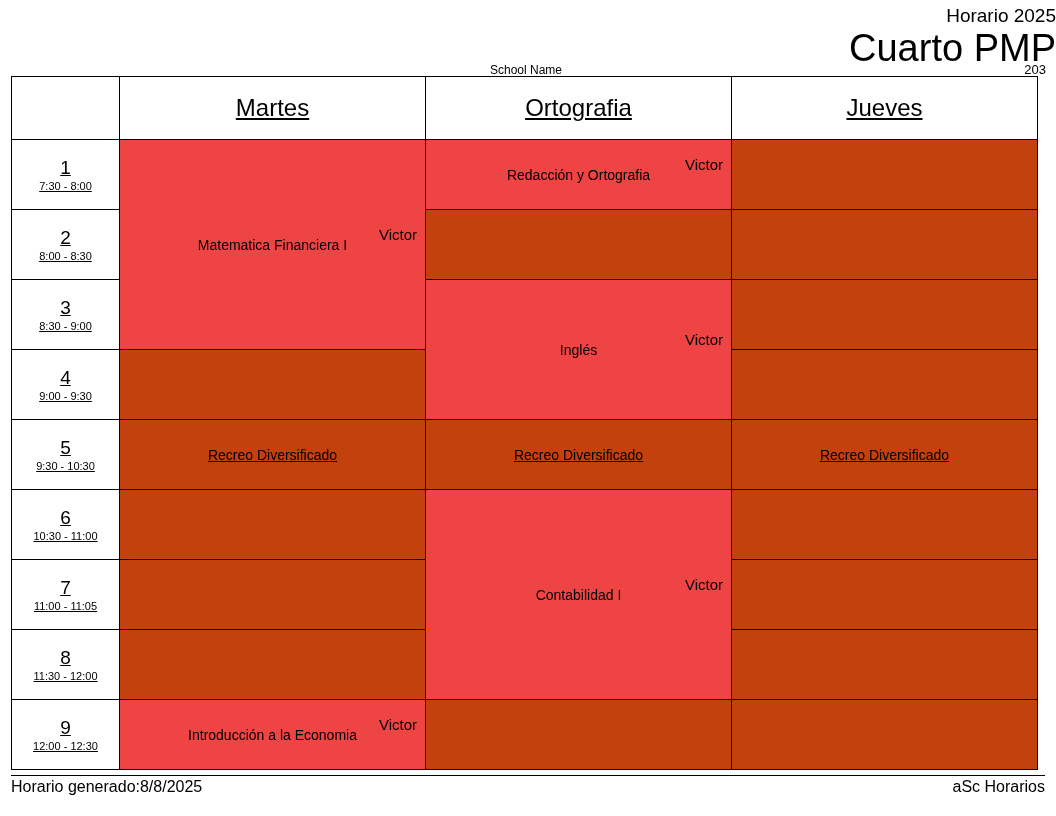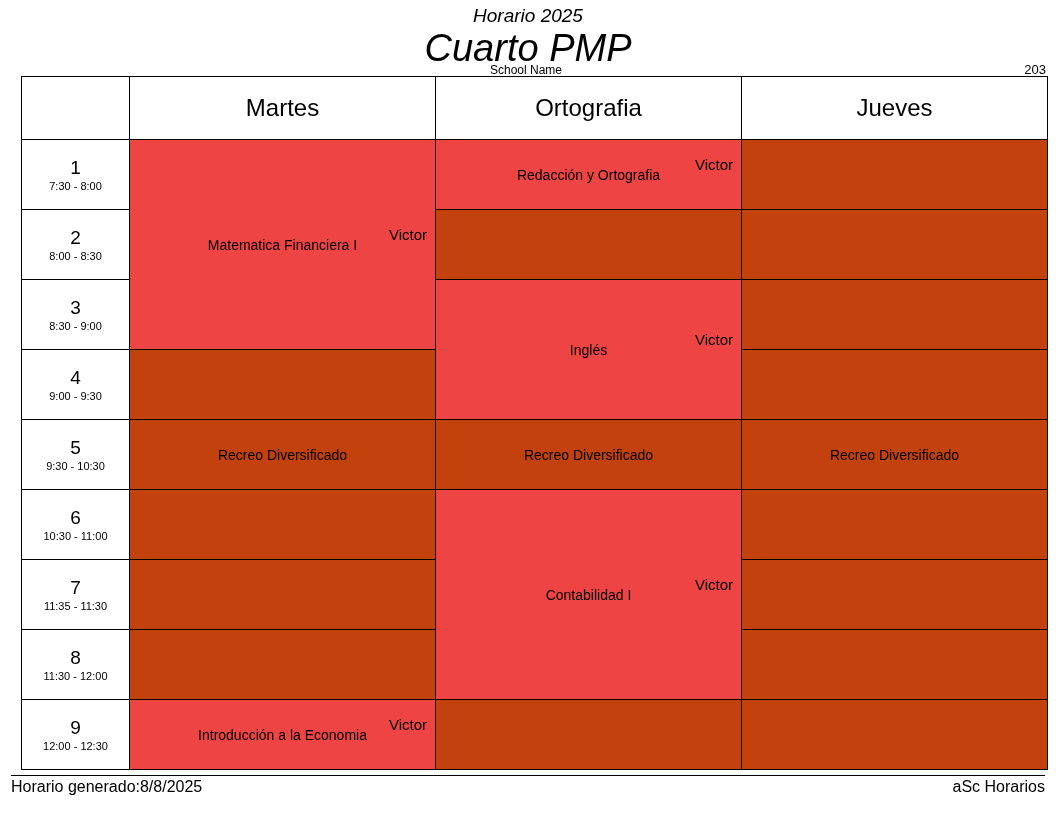--- a/index.html
+++ b/index.html
@@ -24,23 +24,22 @@
   .logo {
     position: absolute;
     left: 8px;
     top: 4px;
     width: 70px;
     height: 62px;
   }
   .logo svg { display: block; }
 
   .header-title-block {
-    text-align: center;
+    text-align: right;
     padding-top: 4px;
-    font-style: italic;
   }
   .subtitle-top {
     font-size: 19px;
     line-height: 23px;
   }
   .main-title {
     font-size: 38px;
     line-height: 42px;
     font-weight: normal;
   }
@@ -55,21 +54,22 @@
     right: 10px;
     top: 62px;
     font-size: 13px;
   }
 
   
   .timetable {
     border-collapse: collapse;
     table-layout: fixed;
     width: 846px;
-    margin-left: 21px;
+    margin-left: 11px;
+    text-decoration: underline;
   }
   .timetable td, .timetable th {
     border: 1px solid #000000;
     padding: 0;
     vertical-align: middle;
   }
   .col-period { width: 108px; }
   .col-day { width: 306px; }
 
   .dayhead {
@@ -241,21 +241,21 @@
           <div class="lesson-subject">Contabilidad I</div>
           <div class="lesson-teacher">Victor</div>
         </div>
       </td>
       <td class="plain"></td>
     </tr>
 
     <tr>
       <td class="period-cell">
         <div class="period-num">7</div>
-        <div class="period-time">11:35 - 11:30</div>
+        <div class="period-time">11:00 - 11:05</div>
       </td>
       <td class="plain"></td>
       <td class="plain"></td>
     </tr>
 
     <tr>
       <td class="period-cell">
         <div class="period-num">8</div>
         <div class="period-time">11:30 - 12:00</div>
       </td>

